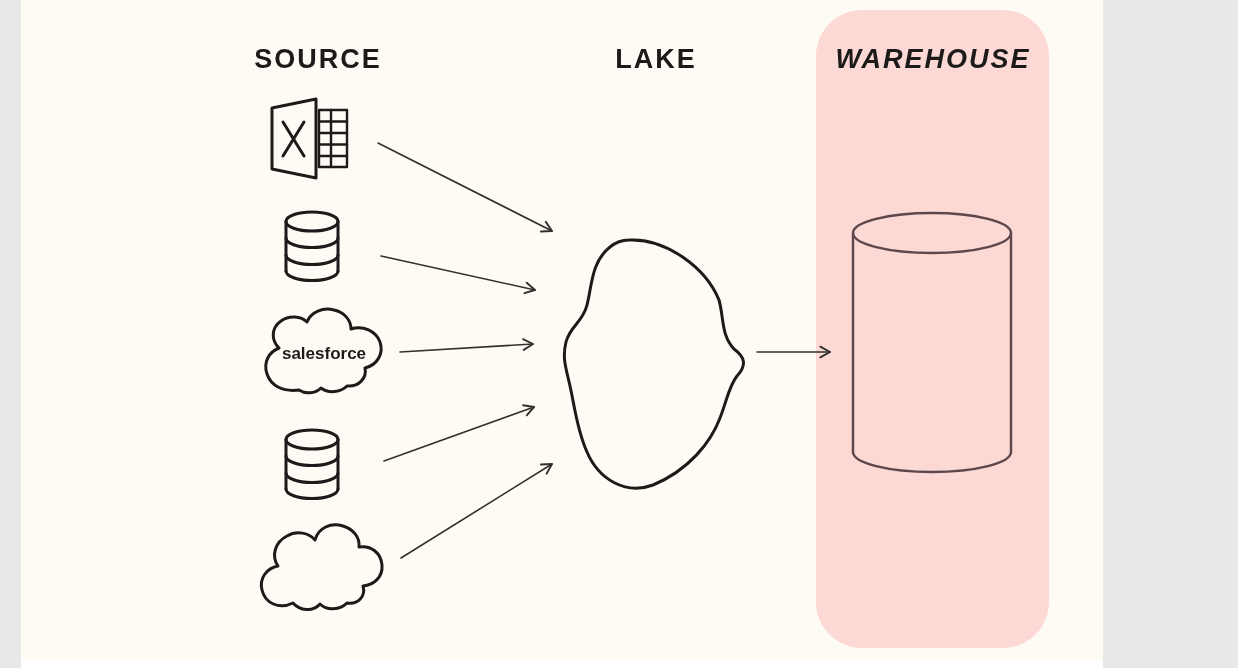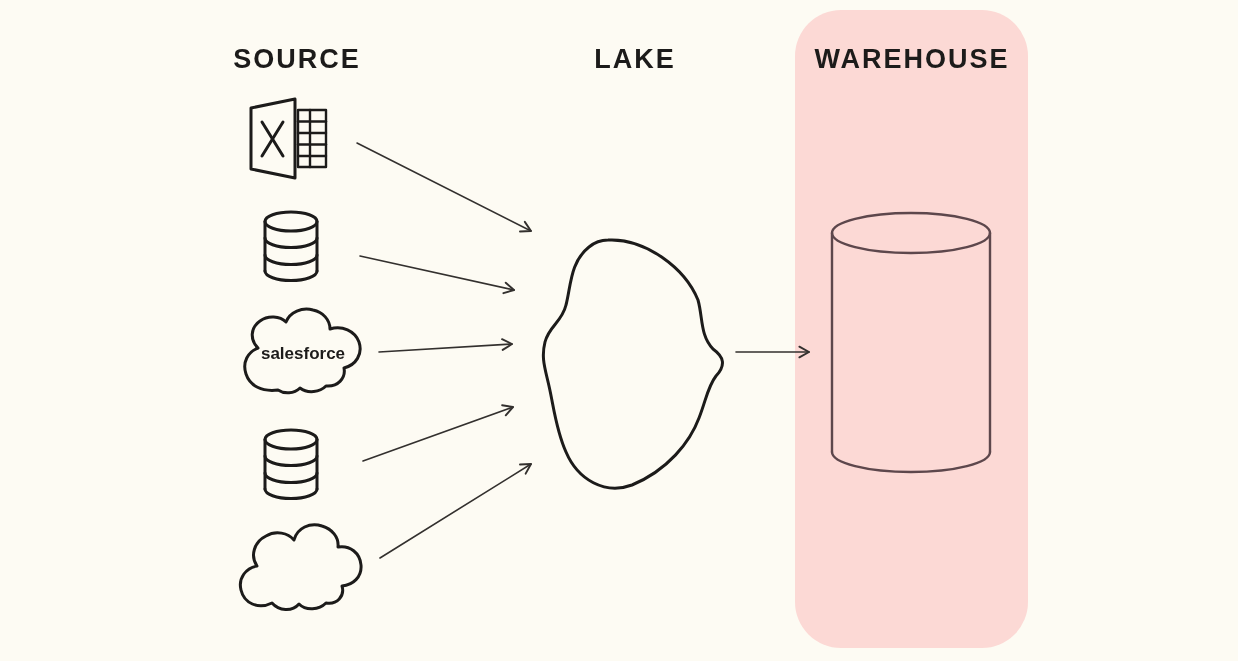--- a/index.html
+++ b/index.html
@@ -10,39 +10,40 @@
     --warehouse-ink:#5D474C;
     --heading-text:#1C1B1A;
   }
   *{margin:0;padding:0;box-sizing:border-box;}
   body{
     font-family:"Liberation Sans", sans-serif;
     background:#e8e8e8;
   }
   .canvas{
     position:relative;
-    width:1238px;
+    width:1082px;
     height:668px;
     background:var(--background);
     overflow:hidden;
+    margin-left:21px;
   }
   .heading{
     position:absolute;
     top:44px;
     transform:translateX(-50%);
     font-size:27px;
     font-weight:600;
     letter-spacing:2px;
     color:var(--heading-text);
     white-space:nowrap;
     z-index:3;
   }
   .heading-source{left:297px;}
   .heading-lake{left:635px;}
-  .heading-warehouse{left:912px;}
+  .heading-warehouse{left:912px;font-style:italic;}
   .warehouse-panel{
     position:absolute;
     left:795px;
     top:10px;
     width:233px;
     height:638px;
     background:var(--warehouse-panel);
     border-radius:46px;
     z-index:1;
   }

